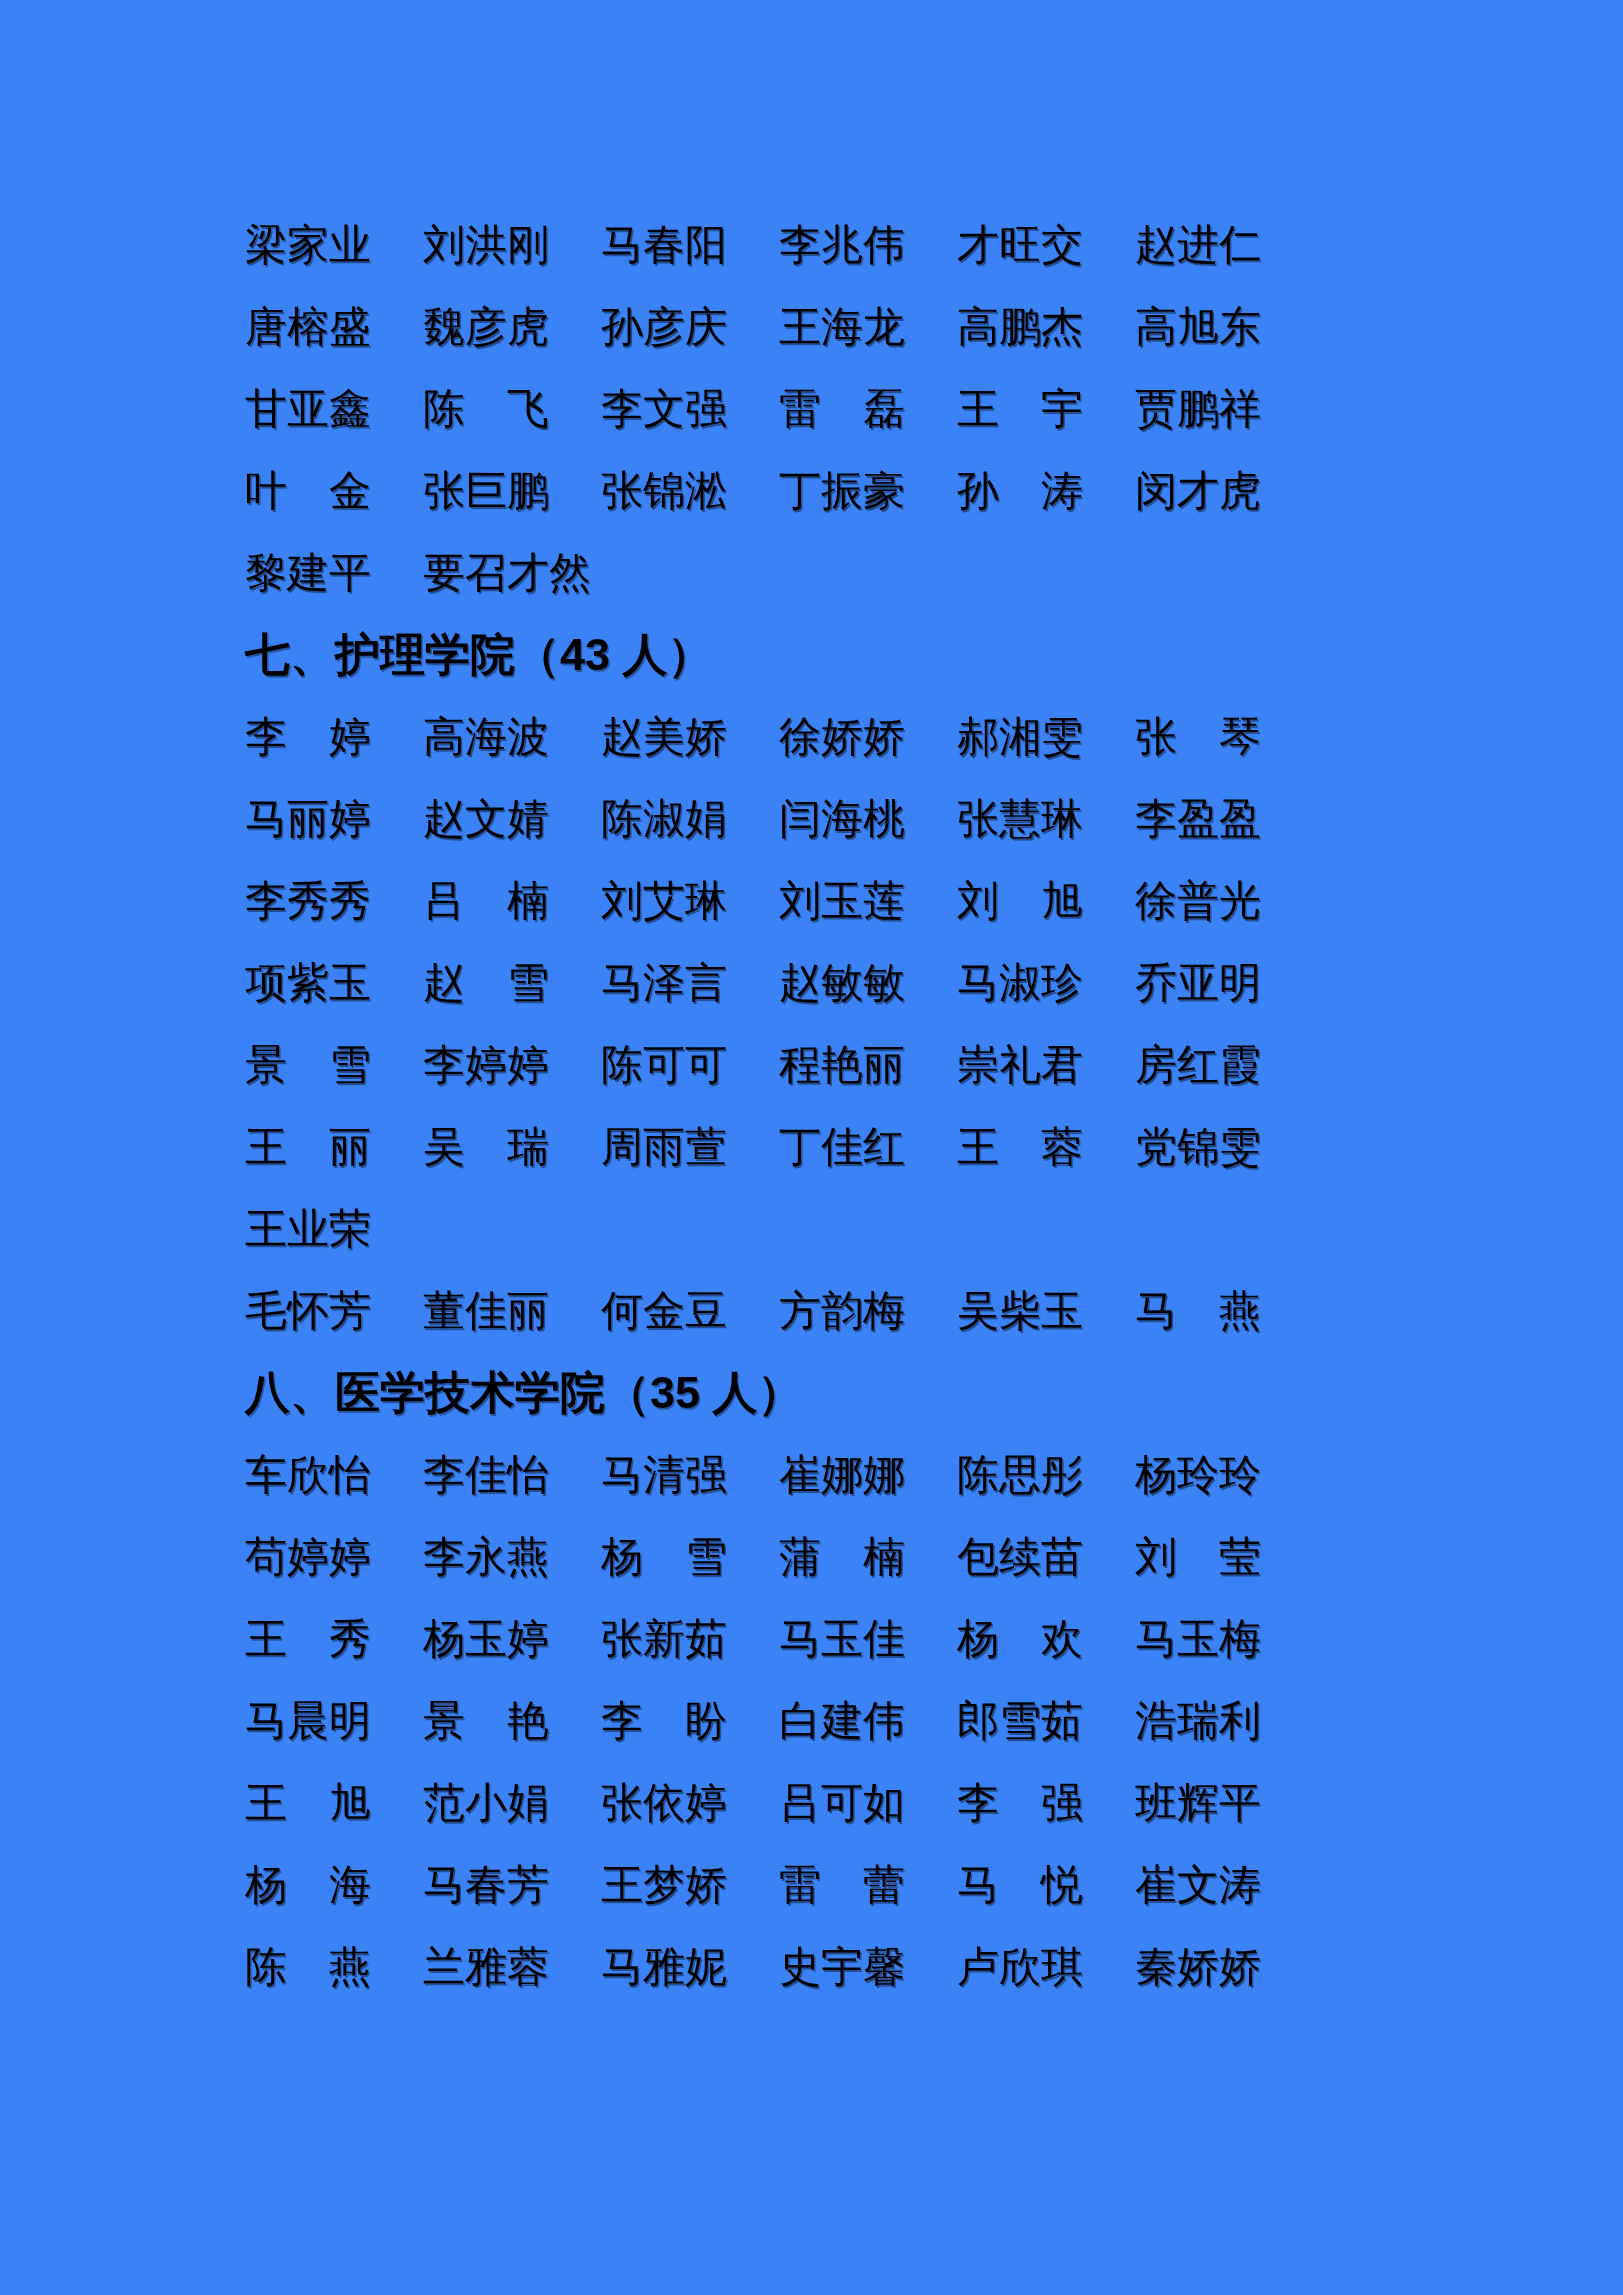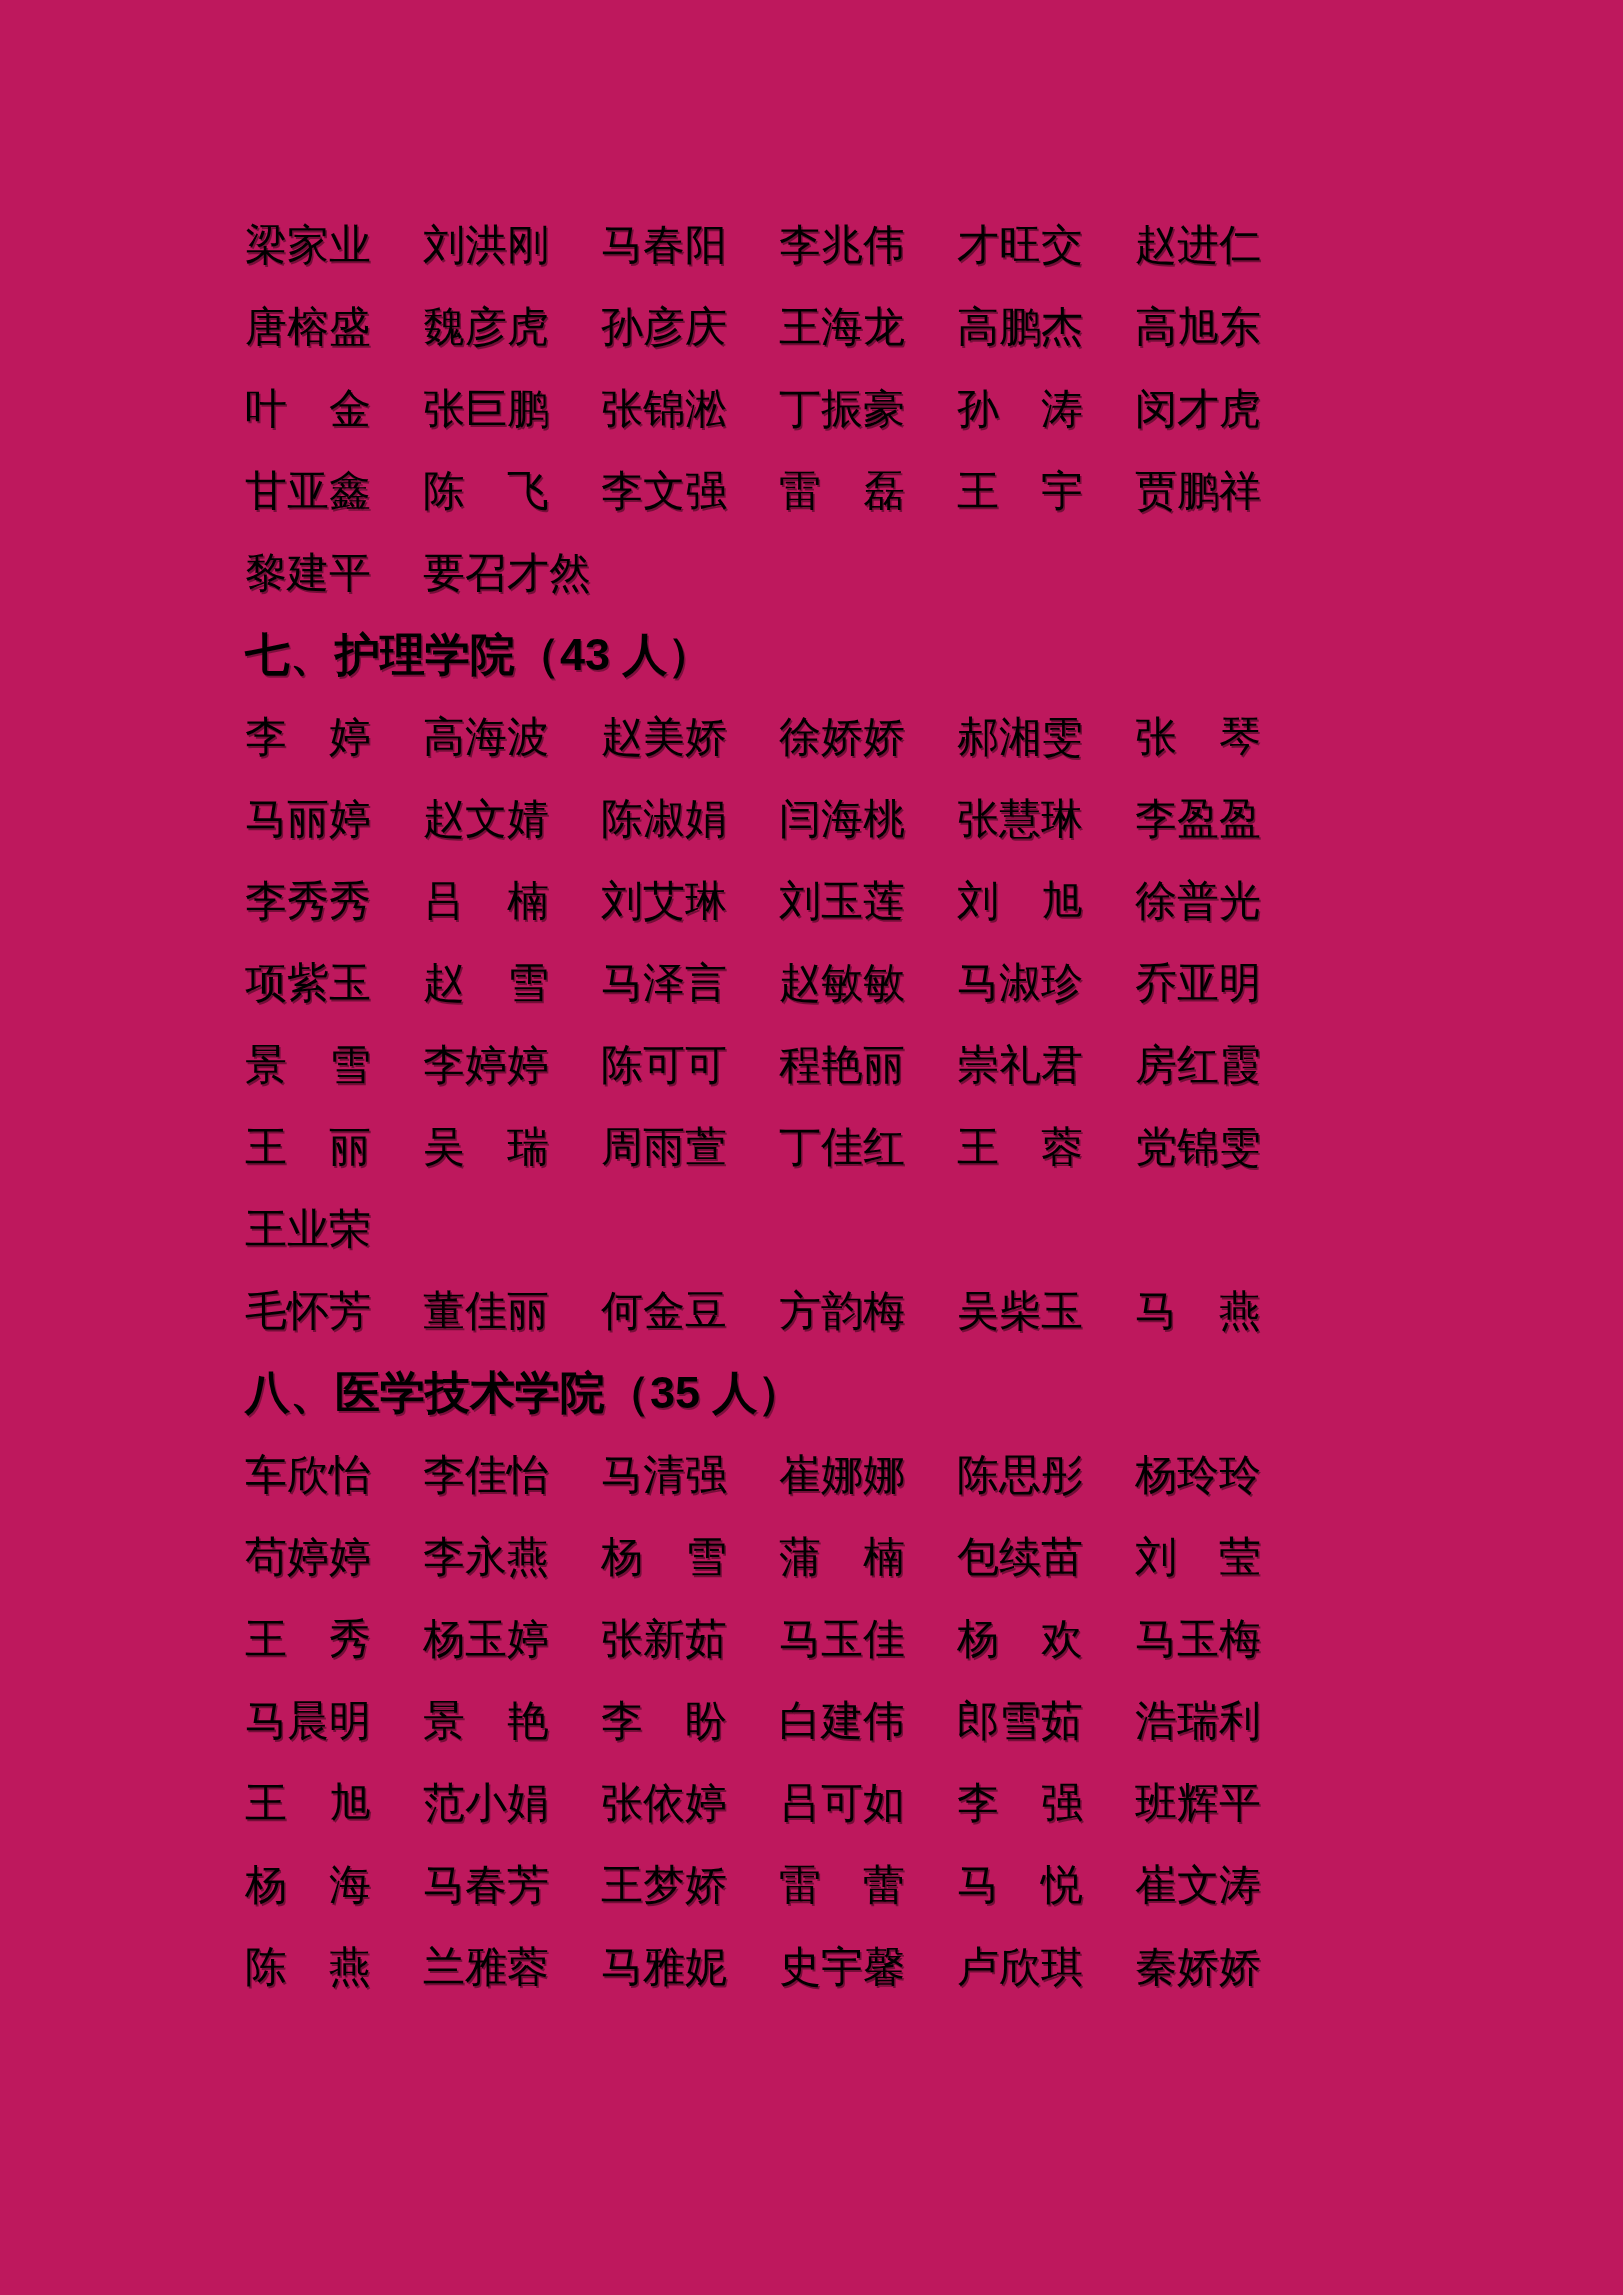--- a/index.html
+++ b/index.html
@@ -4,21 +4,21 @@
   <style>
     html, body {
       margin: 0;
       padding: 0;
       background: #ffffff;
     }
     .page {
       position: relative;
       width: 1623px;
       height: 2295px;
-      background: #be185d;
+      background: #3b82f6;
       overflow: hidden;
       font-family: "Liberation Serif", "DejaVu Serif", serif;
       color: #000000;
     }
     .content {
       position: absolute;
       left: 245px;
       top: 204px;
       width: 1166px;
     }
@@ -50,22 +50,22 @@
     }
   </style>
 </head>
 <body>
 
 <div class="page">
   <div class="content">
       <div>
         <div class="row"><span class="name">梁家业</span><span class="name">刘洪刚</span><span class="name">马春阳</span><span class="name">李兆伟</span><span class="name">才旺交</span><span class="name">赵进仁</span></div>
         <div class="row"><span class="name">唐榕盛</span><span class="name">魏彦虎</span><span class="name">孙彦庆</span><span class="name">王海龙</span><span class="name">高鹏杰</span><span class="name">高旭东</span></div>
+        <div class="row"><span class="name">甘亚鑫</span><span class="name">陈　飞</span><span class="name">李文强</span><span class="name">雷　磊</span><span class="name">王　宇</span><span class="name">贾鹏祥</span></div>
         <div class="row"><span class="name">叶　金</span><span class="name">张巨鹏</span><span class="name">张锦淞</span><span class="name">丁振豪</span><span class="name">孙　涛</span><span class="name">闵才虎</span></div>
-        <div class="row"><span class="name">甘亚鑫</span><span class="name">陈　飞</span><span class="name">李文强</span><span class="name">雷　磊</span><span class="name">王　宇</span><span class="name">贾鹏祥</span></div>
         <div class="row"><span class="name">黎建平</span><span class="name">要召才然</span></div>
       </div>
       <div>
         <div class="heading">七、护理学院（43 人）</div>
         <div class="row"><span class="name">李　婷</span><span class="name">高海波</span><span class="name">赵美娇</span><span class="name">徐娇娇</span><span class="name">郝湘雯</span><span class="name">张　琴</span></div>
         <div class="row"><span class="name">马丽婷</span><span class="name">赵文婧</span><span class="name">陈淑娟</span><span class="name">闫海桃</span><span class="name">张慧琳</span><span class="name">李盈盈</span></div>
         <div class="row"><span class="name">李秀秀</span><span class="name">吕　楠</span><span class="name">刘艾琳</span><span class="name">刘玉莲</span><span class="name">刘　旭</span><span class="name">徐普光</span></div>
         <div class="row"><span class="name">项紫玉</span><span class="name">赵　雪</span><span class="name">马泽言</span><span class="name">赵敏敏</span><span class="name">马淑珍</span><span class="name">乔亚明</span></div>
         <div class="row"><span class="name">景　雪</span><span class="name">李婷婷</span><span class="name">陈可可</span><span class="name">程艳丽</span><span class="name">崇礼君</span><span class="name">房红霞</span></div>
         <div class="row"><span class="name">王　丽</span><span class="name">吴　瑞</span><span class="name">周雨萱</span><span class="name">丁佳红</span><span class="name">王　蓉</span><span class="name">党锦雯</span></div>

